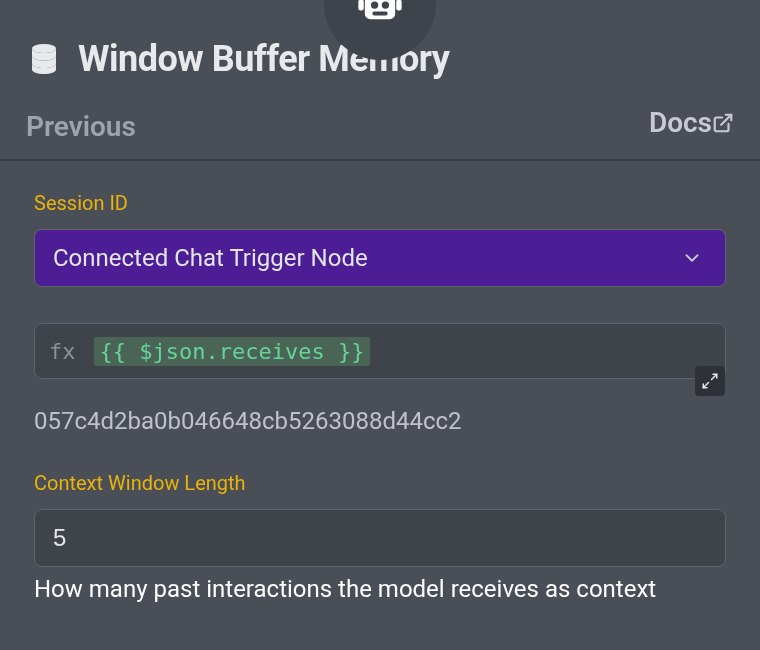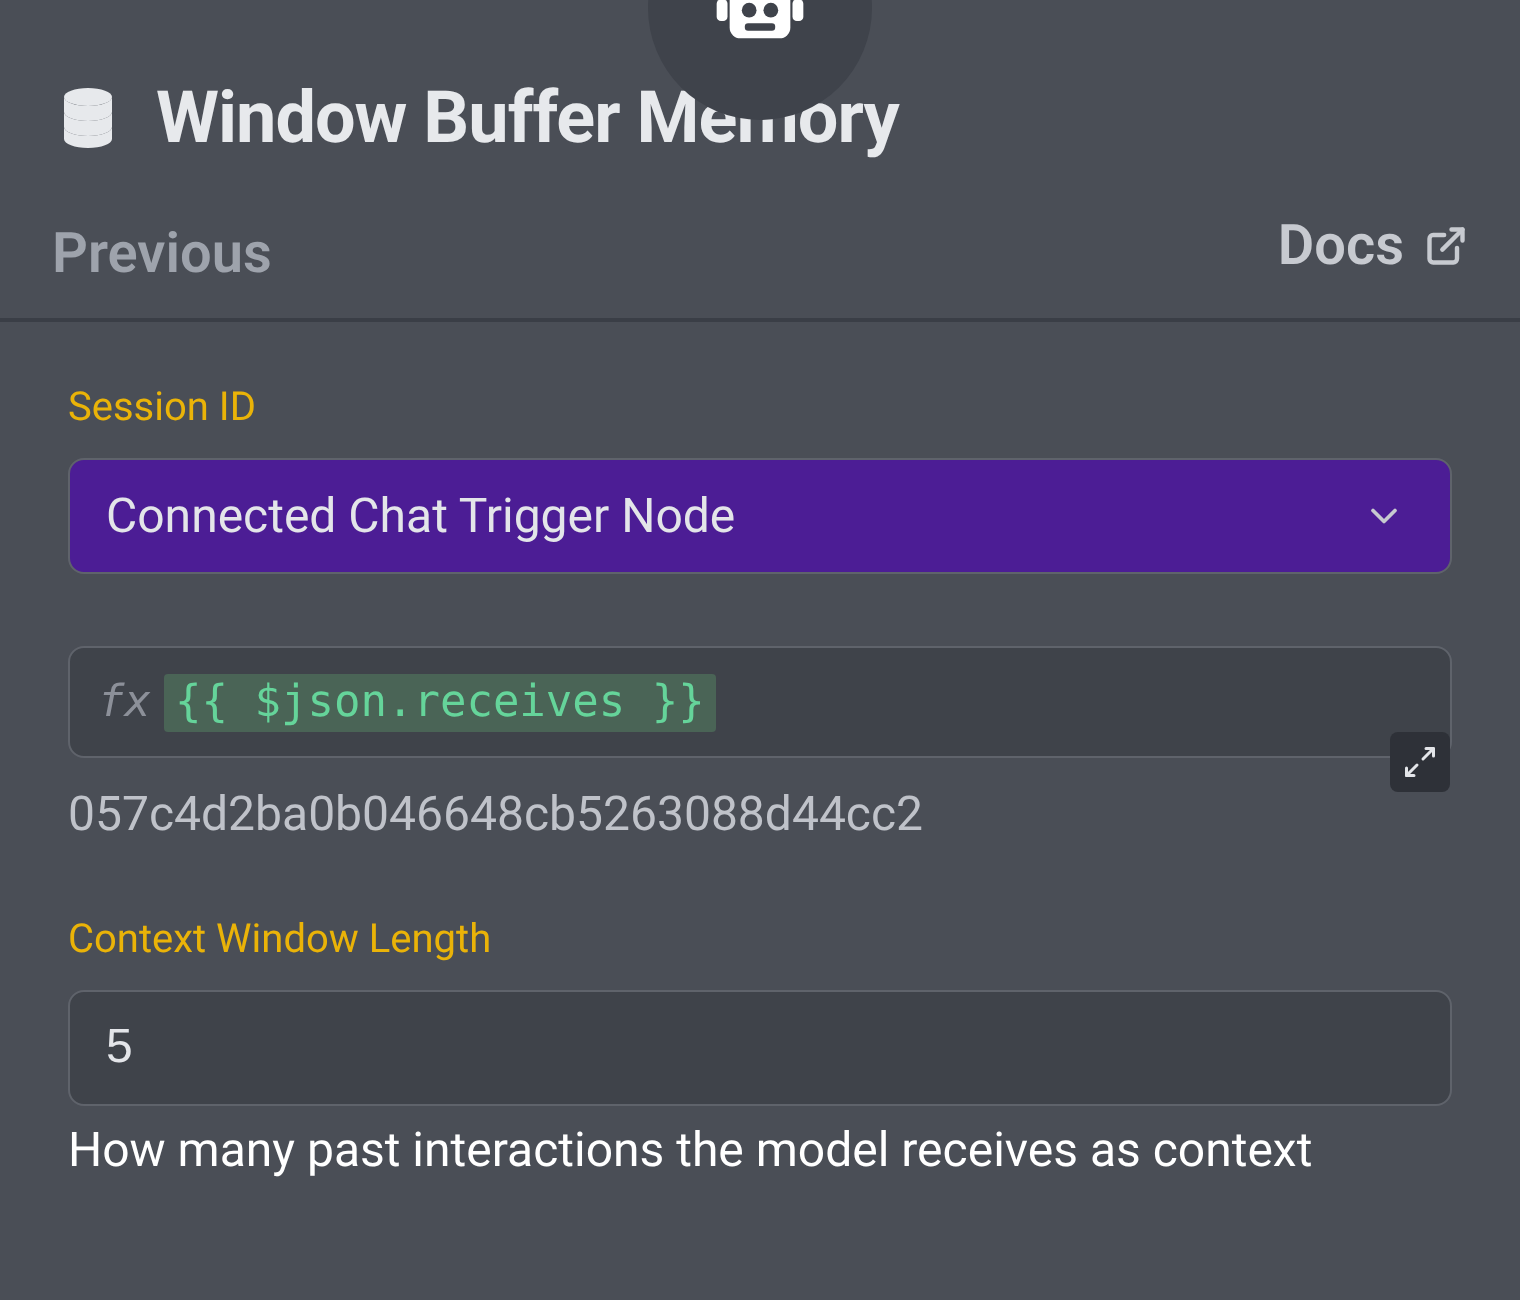--- a/index.html
+++ b/index.html
@@ -63,21 +63,20 @@
     position: absolute;
     left: 0; right: 0; bottom: -2px;
     height: 4px;
     background: #ff6d5a;
     width: 190px;
   }
   .docs-link {
     margin-left: auto;
     display: flex;
     align-items: center;
-    gap: 10px;
     color: #c7cad0;
     font-size: 28px;
     font-weight: 600;
     cursor: pointer;
     padding-bottom: 16px;
   }
   .docs-link svg { width: 22px; height: 22px; }
 
   .content {
     padding: 30px 34px 0 34px;
@@ -114,24 +113,23 @@
     border: 1px solid #5f636b;
     border-radius: 8px;
     height: 56px;
     display: flex;
     align-items: center;
     padding: 0 50px 0 14px;
     position: relative;
   }
   .fx {
     font-family: ui-monospace, Menlo, Consolas, monospace;
-    font-style: italic;
     font-size: 22px;
     color: #8c9099;
-    margin-right: 6px;
+    margin-right: 18px;
   }
   .expr-chip {
     font-family: ui-monospace, Menlo, Consolas, monospace;
     font-size: 22px;
     color: #65d49a;
     background: #4a6456;
     padding: 2px 6px;
     border-radius: 2px;
   }
   .expr-btn {
@@ -145,21 +143,21 @@
     display: flex;
     align-items: center;
     justify-content: center;
     cursor: pointer;
   }
   .expr-btn svg { width: 18px; height: 18px; }
 
   .resolved {
     font-size: 24px;
     color: #bfc2c9;
-    margin-top: 14px;
+    margin-top: 28px;
     font-family: inherit;
   }
 
   .text-input {
     width: 100%;
     background: #3f434a;
     border: 1px solid #5f636b;
     border-radius: 8px;
     height: 58px;
     color: #e3e5e9;

